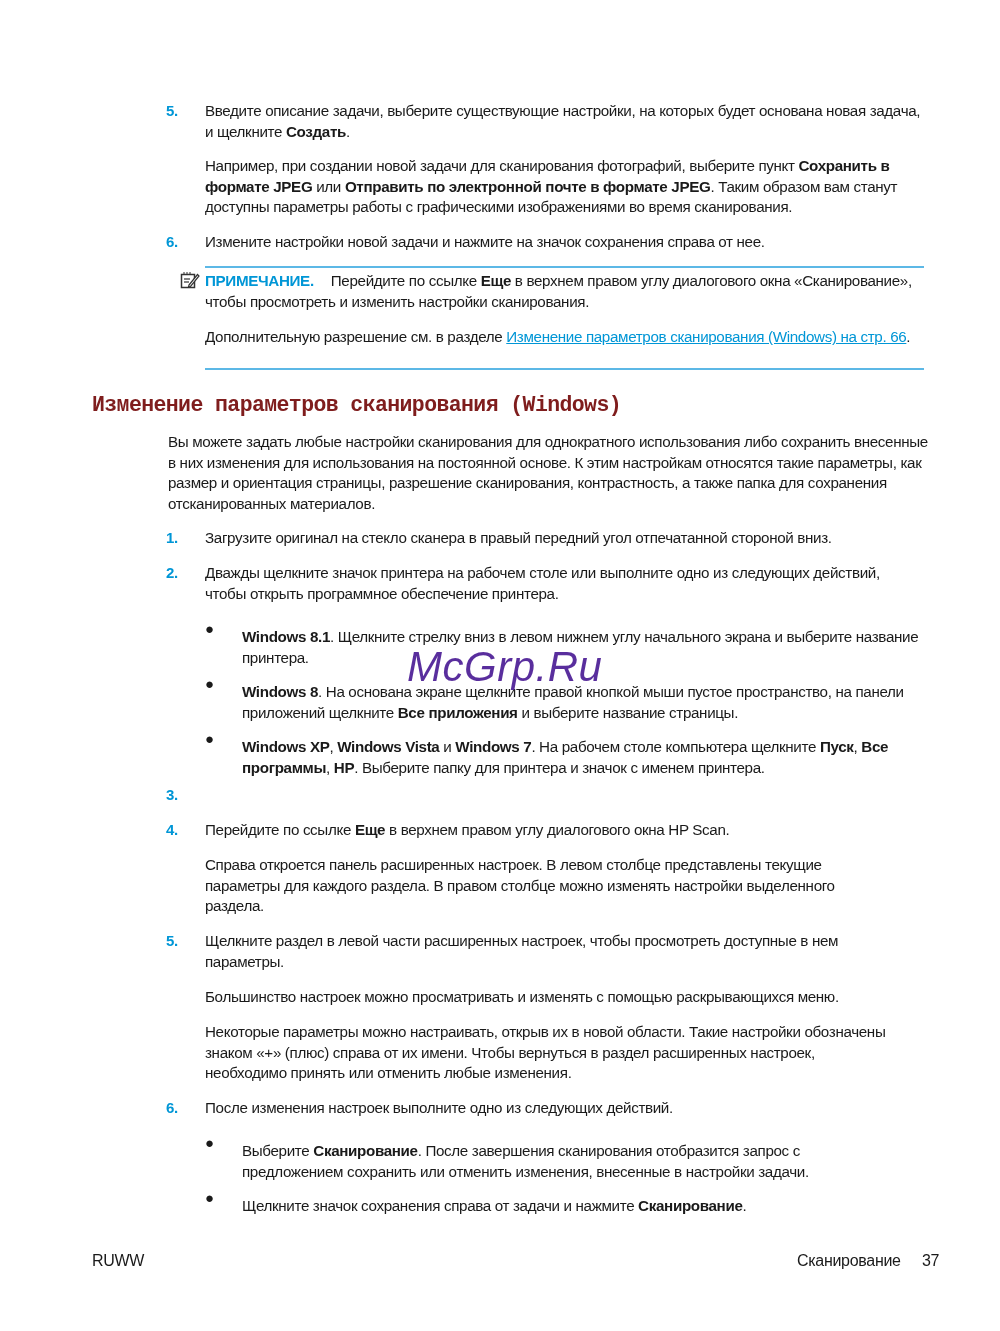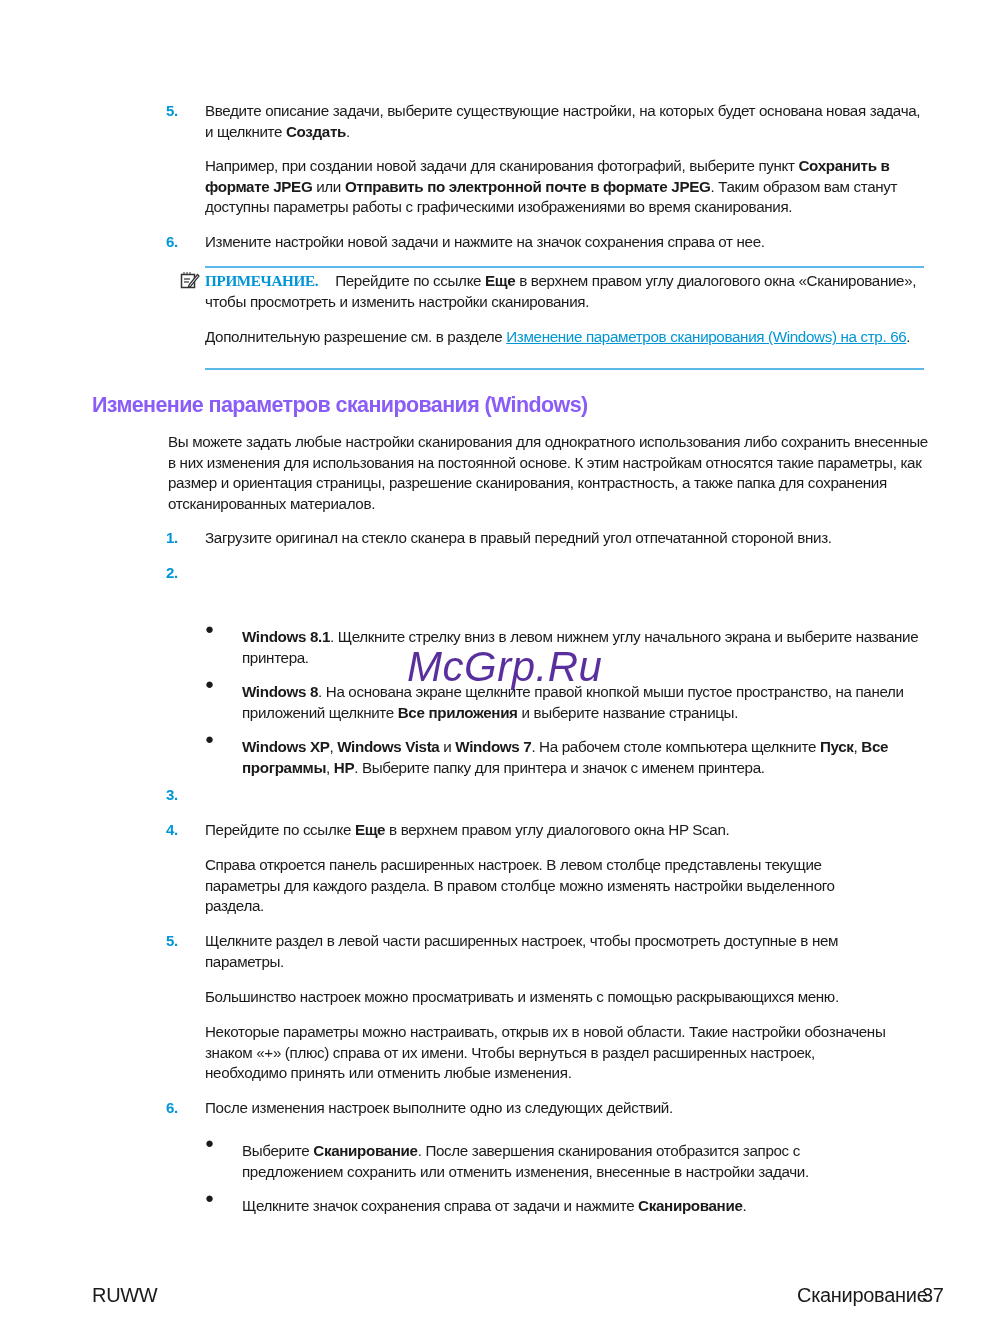--- a/index.html
+++ b/index.html
@@ -13,27 +13,27 @@
   .num {
     position: absolute; left: 166px; color: #0096d6; font-weight: bold;
     font-size: 15px; line-height: 20.5px;
   }
   .para { position: absolute; left: 205px; width: 720px; }
   .bullet-dot { position: absolute; left: 205px; font-size: 15px; line-height: 20.5px; }
   .bullet-text { position: absolute; left: 242px; width: 680px; margin-top: 8px; }
   b { font-weight: bold; }
   .link { color: #0096d6; text-decoration: underline; }
   .rule { position: absolute; left: 205px; width: 719px; height: 2px; background: #5cb8e6; }
-  .note-label { color: #0096d6; font-weight: bold; font-family: Liberation Serif, serif; }
+  .note-label { color: #0096d6; font-weight: bold; }
   .heading {
-    position: absolute; left: 92px; top: 392px; color: #8b5cf6; font-weight: bold;
-    font-size: 21.5px; line-height: 26px; letter-spacing: -0.6px;
+    position: absolute; left: 92px; top: 392px; color: #7f1d1d; font-weight: bold;
+    font-size: 21.5px; line-height: 26px; letter-spacing: -0.6px; font-family: Liberation Mono, monospace;
   }
   .note-icon { position: absolute; left: 180px; top: 271px; width: 20px; height: 18px; }
-  .footer { position: absolute; top: 1285px; font-size: 20px; line-height: 20px; letter-spacing: -0.3px; text-align: right; }
+  .footer { position: absolute; top: 1251px; font-size: 16px; line-height: 20px; letter-spacing: -0.3px; text-align: right; }
   .watermark {
     position: absolute; left: 407px; top: 644px; color: #4c1d95;
     font-size: 42px; font-style: italic; line-height: 46px; letter-spacing: 0.5px;
     font-family: "Liberation Sans", sans-serif; opacity: 0.92;
   }
 </style>
 </head>
 <body>
 
 <div class="page">
@@ -68,20 +68,21 @@
   <div class="rule" style="top:368px"></div>
 
   <div class="heading">Изменение параметров сканирования (Windows)</div>
 
   <div class="t" style="position:absolute;left:168px;top:432px;width:760px">Вы можете задать любые настройки сканирования для однократного использования либо сохранить внесенные в них изменения для использования на постоянной основе. К этим настройкам относятся такие параметры, как размер и ориентация страницы, разрешение сканирования, контрастность, а также папка для сохранения отсканированных материалов.</div>
 
   <div class="num t" style="top:528px">1.</div>
   <div class="para t" style="top:528px">Загрузите оригинал на стекло сканера в правый передний угол отпечатанной стороной вниз.</div>
 
   <div class="num t" style="top:563px">2.</div>
+  <div class="para t" style="top:563px;width:680px">Дважды щелкните значок принтера на рабочем столе или выполните одно из следующих действий, чтобы открыть программное обеспечение принтера.</div>
 
   <div class="bullet-dot" style="top:619px">●</div>
   <div class="bullet-text t" style="top:619px">
     <b>Windows 8.1</b><span>. Щелкните стрелку вниз в левом нижнем углу начального экрана и выберите название принтера.</span>
   </div>
 
   <div class="bullet-dot" style="top:674px">●</div>
   <div class="bullet-text t" style="top:674px">
     <b>Windows 8</b><span>. На основана экране щелкните правой кнопкой мыши пустое пространство, на панели приложений щелкните </span><b>Все приложения</b><span> и выберите название страницы.</span>
   </div>

